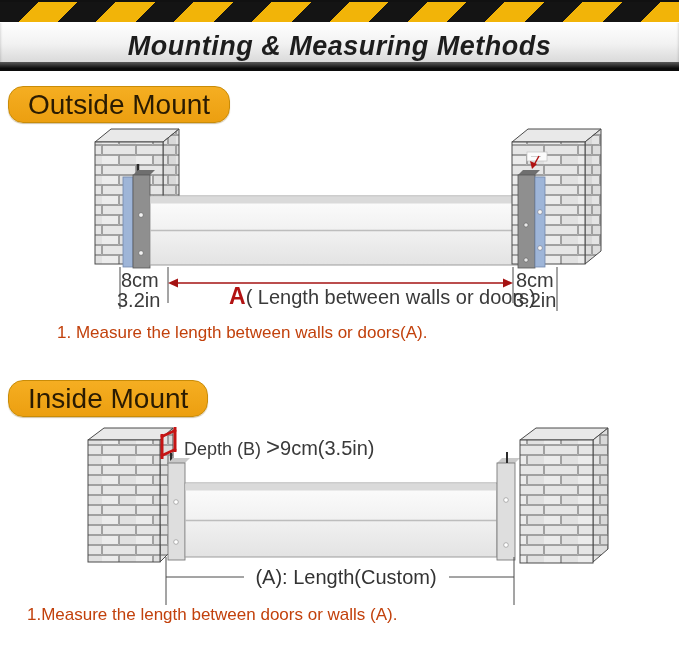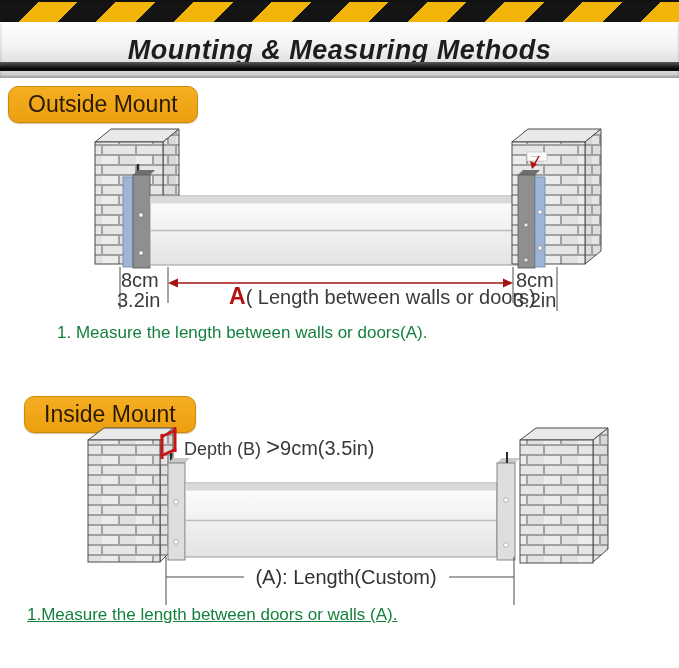--- a/index.html
+++ b/index.html
@@ -7,58 +7,58 @@
     position:relative;width:679px;height:668px;background:#ffffff;overflow:hidden;
     font-family:"Liberation Sans",sans-serif;color:#3a3a3a;
   }
   
   .hazard{
     position:absolute;left:0;top:0;width:679px;height:22px;
     background:repeating-linear-gradient(135deg,#141414 0 27px,#f2b408 27px 55px);
     border-top:2px solid #111;
   }
   .title-bar{
-    position:absolute;left:0;top:22px;width:679px;height:56px;
+    position:absolute;left:0;top:22px;width:679px;height:48px;
     background:linear-gradient(#ffffff 0%,#f2f2f2 45%,#cfcfcf 100%);
     box-shadow:inset 0 1px 0 #ffffff, inset 0 -2px 3px rgba(0,0,0,.25);
     display:flex;align-items:center;justify-content:center;
   }
   .title-bar h1{
     margin:0;font-size:27px;line-height:27px;font-weight:bold;font-style:italic;
     color:#1d1d1d;letter-spacing:.5px;
   }
   .dark-bar{
     position:absolute;left:0;top:62px;width:679px;height:9px;
     background:linear-gradient(#5a5a5a,#0b0b0b 70%);
   }
   
   .pill{
     position:absolute;left:8px;display:inline-block;
     background:linear-gradient(#f5ae22,#ec9f10);
-    border:1px solid #c98c08;border-radius:10px;
-    padding:3px 19px;font-size:23px;line-height:29px;color:#2a1b02;
+    border:1px solid #c98c08;border-radius:15px;
+    padding:3px 19px;font-size:28px;line-height:29px;color:#2a1b02;
     box-shadow:0 1px 1px rgba(120,80,0,.35);
   }
   .pill.outside{top:86px;}
-  .pill.inside{top:396px;margin-left:16px;}
+  .pill.inside{top:380px;}
   
   svg{position:absolute;left:0;}
   svg text{font-family:"Liberation Sans",sans-serif;fill:#3a3a3a;}
   .dim{font-size:20px;}
   .a-red{fill:#b21212;font-weight:bold;font-size:23px;}
   .a-rest{font-size:20px;}
   .depth-pre{font-size:18px;}
   .depth-gt{font-size:24px;}
   .depth-val{font-size:20px;}
   .alabel{font-size:20px;fill:#333333;}
   
-  .step{position:absolute;font-size:17px;line-height:19.5px;color:#15803d;margin:0;}
+  .step{position:absolute;font-size:17px;line-height:19.5px;color:#c2410c;margin:0;}
   #out-step1{left:57px;top:323px;}
   #out-step2{left:57px;top:347px;}
-  #in-step1{left:27px;top:605px;text-decoration:underline;}
+  #in-step1{left:27px;top:605px;}
   #in-step2{left:19px;top:629px;width:650px;text-indent:8px;}
 </style>
 </head>
 <body>
 
 <div class="page">
 
   <div class="hazard"></div>
   <div class="title-bar">
     <h1>Mounting &amp; Measuring Methods</h1>

